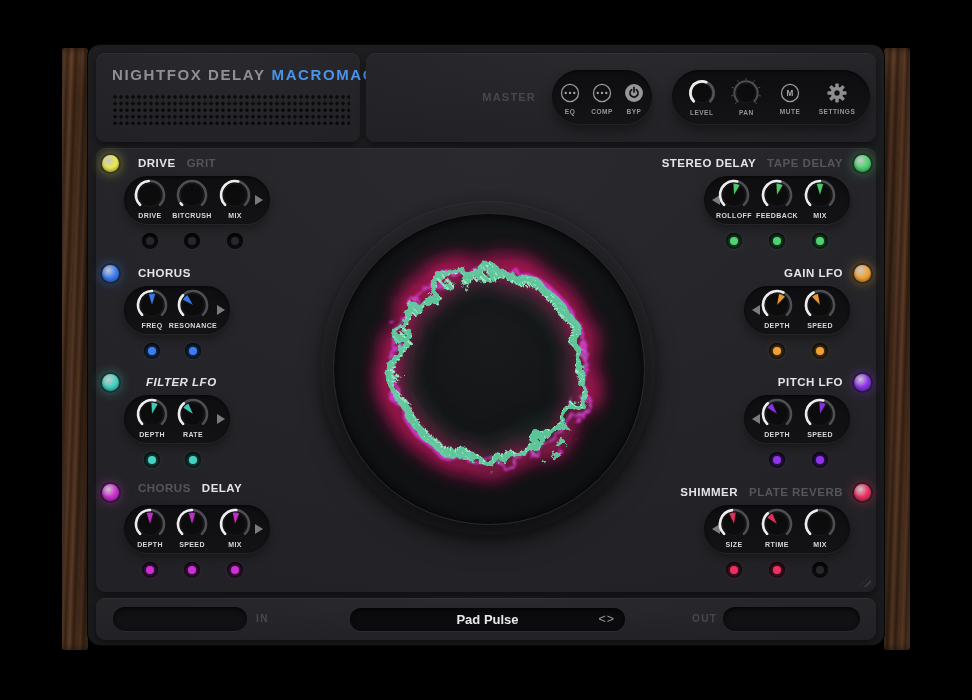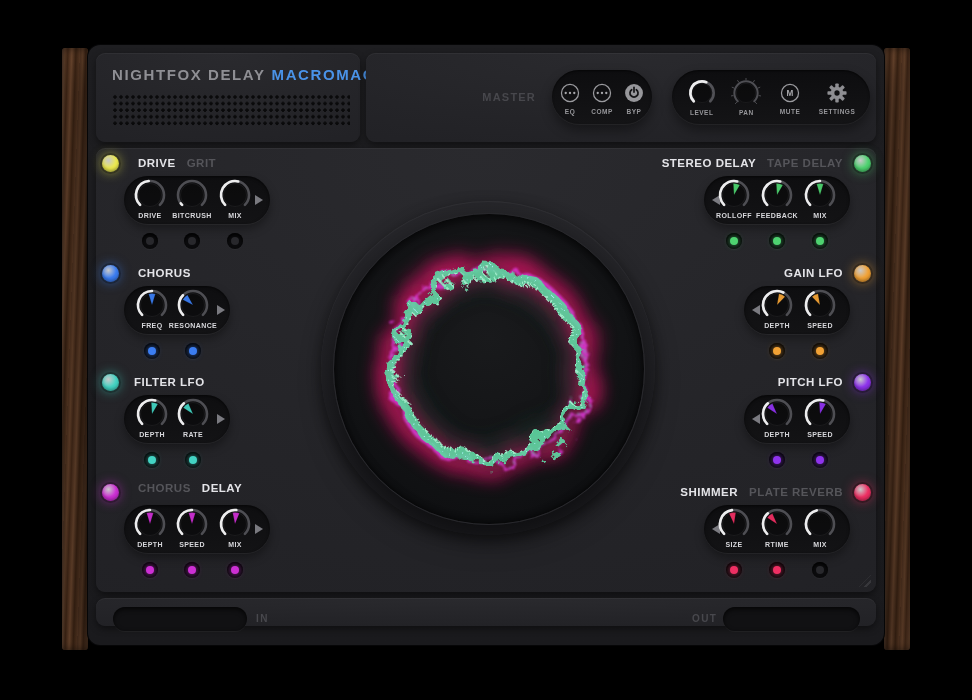--- a/index.html
+++ b/index.html
@@ -15,21 +15,21 @@
   .wood-right{left:884px;}
 
   
   .chassis{position:absolute;left:88px;top:45px;width:796px;height:600px;border-radius:12px;
     background:linear-gradient(180deg,#1e1e21,#1a1a1d);box-shadow:0 0 0 1px #060607,0 18px 44px rgba(0,0,0,.75);}
   .card{position:absolute;border-radius:9px;background:radial-gradient(120% 140% at 50% 0%,#2a2a2e 0%,#242428 55%,#202024 100%);
     box-shadow:inset 0 1px 0 rgba(255,255,255,.045), 0 3px 7px rgba(0,0,0,.45);}
   .header-brand{left:8px;top:8px;width:264px;height:89px;}
   .header-master{left:278px;top:8px;width:510px;height:89px;}
   .main-card{left:8px;top:103px;width:780px;height:444px;}
-  .bottom-bar{left:8px;top:553px;width:780px;height:28px;}
+  .bottom-bar{left:8px;top:553px;width:780px;height:42px;}
 
   
   .brand-line{position:absolute;left:16px;top:13px;font-size:15px;font-weight:700;letter-spacing:1.6px;white-space:nowrap;}
   .brand-name{color:#8f8f94;}
   .brand-product{color:#4a93e8;margin-left:6px;}
   .grille{position:absolute;left:16px;top:41px;width:238px;height:33px;
     background-image:radial-gradient(circle at 50% 45%, #0a0a0b 1.5px, rgba(0,0,0,0) 1.9px);
     background-size:6px 6.6px;}
 
   
@@ -290,21 +290,21 @@
             <div class="knob-label">RESONANCE</div>
           </div>
         </div>
         <div class="sub-led" style="left: 48px; top: 195px;">
           <div class="dot" style="background: rgb(59, 125, 242); box-shadow: rgba(59, 125, 242, 0.8) 0px 0px 6px;"></div>
         </div>
         <div class="sub-led" style="left: 89px; top: 195px;">
           <div class="dot" style="background: rgb(59, 125, 242); box-shadow: rgba(59, 125, 242, 0.8) 0px 0px 6px;"></div>
         </div>
         <div class="module-led" style="left: 5.5px; top: 225.5px; background: radial-gradient(circle at 38% 32%, rgba(255, 255, 255, 0.75) 0%, rgb(67, 211, 195) 50%, rgb(67, 211, 195) 100%); box-shadow: rgba(0, 0, 0, 0.3) 0px 0px 0px 2px, rgba(67, 211, 195, 0.55) 0px 0px 11px 1px, rgba(0, 0, 0, 0.3) 0px -2px 3px inset;"></div>
-        <div class="module-tabs" style="top: 227px; left: 38px;">
+        <div class="module-tabs" style="top: 227px; left: 50px; font-style: italic;">
           <span class="tab-active">FILTER LFO</span>
         </div>
         <div class="knob-pill" style="left: 28px; top: 247px; width: 106px;">
           <div class="pill-arrow pill-arrow-right" style="left: 93px;"></div>
           <div class="knob" style="left: 6px;">
             <svg width="36" height="36" viewBox="0 0 36 36">
               <circle cx="18" cy="18" r="11.5" fill="rgba(0,0,0,0.25)"></circle>
               <circle cx="18" cy="18" r="11.5" fill="none" stroke="rgba(255,255,255,0.05)" stroke-width="1"></circle>
               <path d="M 8.10 27.90 A 14 14 0 1 1 27.90 27.90" stroke="#4e4e53" stroke-width="2.6" fill="none" stroke-linecap="round"></path>
               <path d="M 8.10 27.90 A 14 14 0 0 1 21.27 4.39" stroke="#ededee" stroke-width="2.6" fill="none" stroke-linecap="round"></path>
@@ -533,18 +533,25 @@
           <div class="dot" style="background: rgb(239, 47, 99); box-shadow: rgba(239, 47, 99, 0.8) 0px 0px 6px;"></div>
         </div>
         <div class="sub-led" style="left: 716px; top: 414px;">
           <div class="dot" style="background: rgb(40, 40, 44);"></div>
         </div>
       </div>
 
     <div class="card bottom-bar">
       <div class="io-pill in-pill"></div>
       <span class="io-label in-label">IN</span>
+      <div class="preset-pill">
+        <span class="preset-name">Pad Pulse</span>
+        <span class="preset-arrows">
+          <span class="chev">&lt;</span>
+          <span class="chev">&gt;</span>
+        </span>
+      </div>
       <span class="io-label out-label">OUT</span>
       <div class="io-pill out-pill"></div>
     </div>
 
   </div>
 </div>
 
 </body></html>

